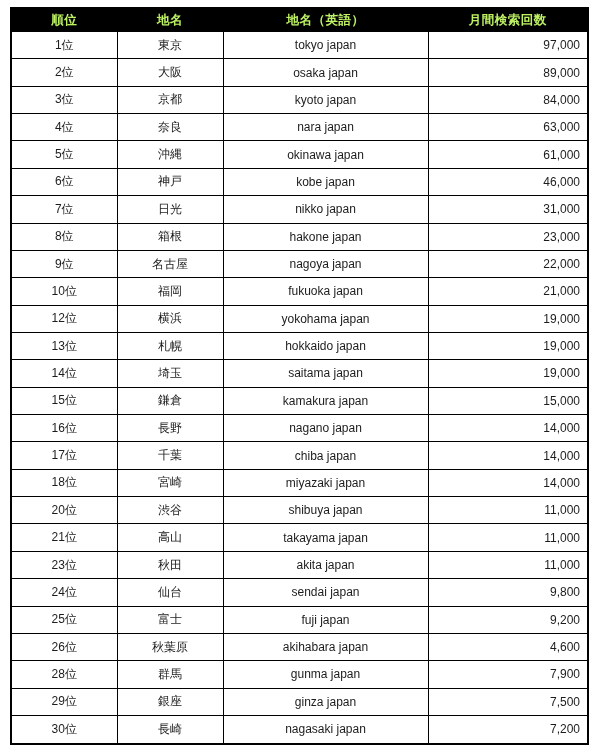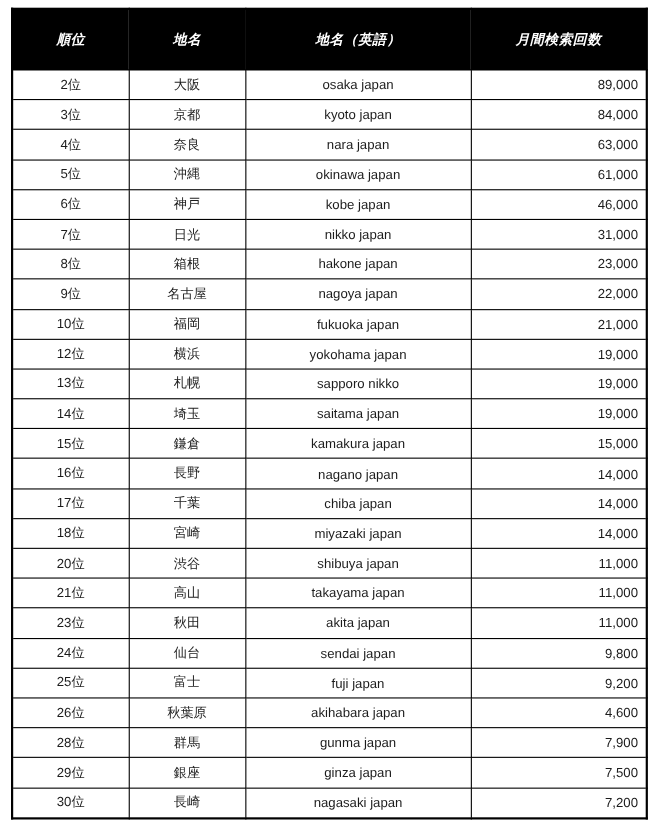--- a/index.html
+++ b/index.html
@@ -27,30 +27,29 @@
     table-layout: fixed;
     background: #ffffff;
     border: 2px solid #000000;
   }
   .rank-table col.c1 { width: 106px; }
   .rank-table col.c2 { width: 106px; }
   .rank-table col.c3 { width: 205px; }
   .rank-table col.c4 { width: 160px; }
   .rank-table thead th {
     background: #000000;
-    color: #ffffff;
+    color: #bef264;
     font-weight: bold;
     font-size: 12.5px;
     height: 22px;
     text-align: center;
     vertical-align: middle;
     border: 1px solid #000000;
-    padding: 16px;
+    padding: 0;
     letter-spacing: 0.5px;
-    font-style: italic;
   }
   .rank-table tbody td {
     border: 1px solid #000000;
     font-size: 12px;
     color: #1c1c1c;
     text-align: center;
     vertical-align: middle;
     padding: 0;
     background: #ffffff;
     white-space: nowrap;
@@ -74,20 +73,26 @@
     </colgroup>
     <thead>
       <tr>
         <th>順位</th>
         <th>地名</th>
         <th>地名（英語）</th>
         <th>月間検索回数</th>
       </tr>
     </thead>
     <tbody id="table-body">
+  <tr>
+    <td class="c-rank">1位</td>
+    <td class="c-ja">東京</td>
+    <td class="c-en">tokyo japan</td>
+    <td class="c-num">97,000</td>
+  </tr>
 
   <tr>
     <td class="c-rank">2位</td>
     <td class="c-ja">大阪</td>
     <td class="c-en">osaka japan</td>
     <td class="c-num">89,000</td>
   </tr>
 
   <tr>
     <td class="c-rank">3位</td>
@@ -149,21 +154,21 @@
   <tr>
     <td class="c-rank">12位</td>
     <td class="c-ja">横浜</td>
     <td class="c-en">yokohama japan</td>
     <td class="c-num">19,000</td>
   </tr>
 
   <tr>
     <td class="c-rank">13位</td>
     <td class="c-ja">札幌</td>
-    <td class="c-en">sapporo nikko</td>
+    <td class="c-en">hokkaido japan</td>
     <td class="c-num">19,000</td>
   </tr>
 
   <tr>
     <td class="c-rank">14位</td>
     <td class="c-ja">埼玉</td>
     <td class="c-en">saitama japan</td>
     <td class="c-num">19,000</td>
   </tr>
 

